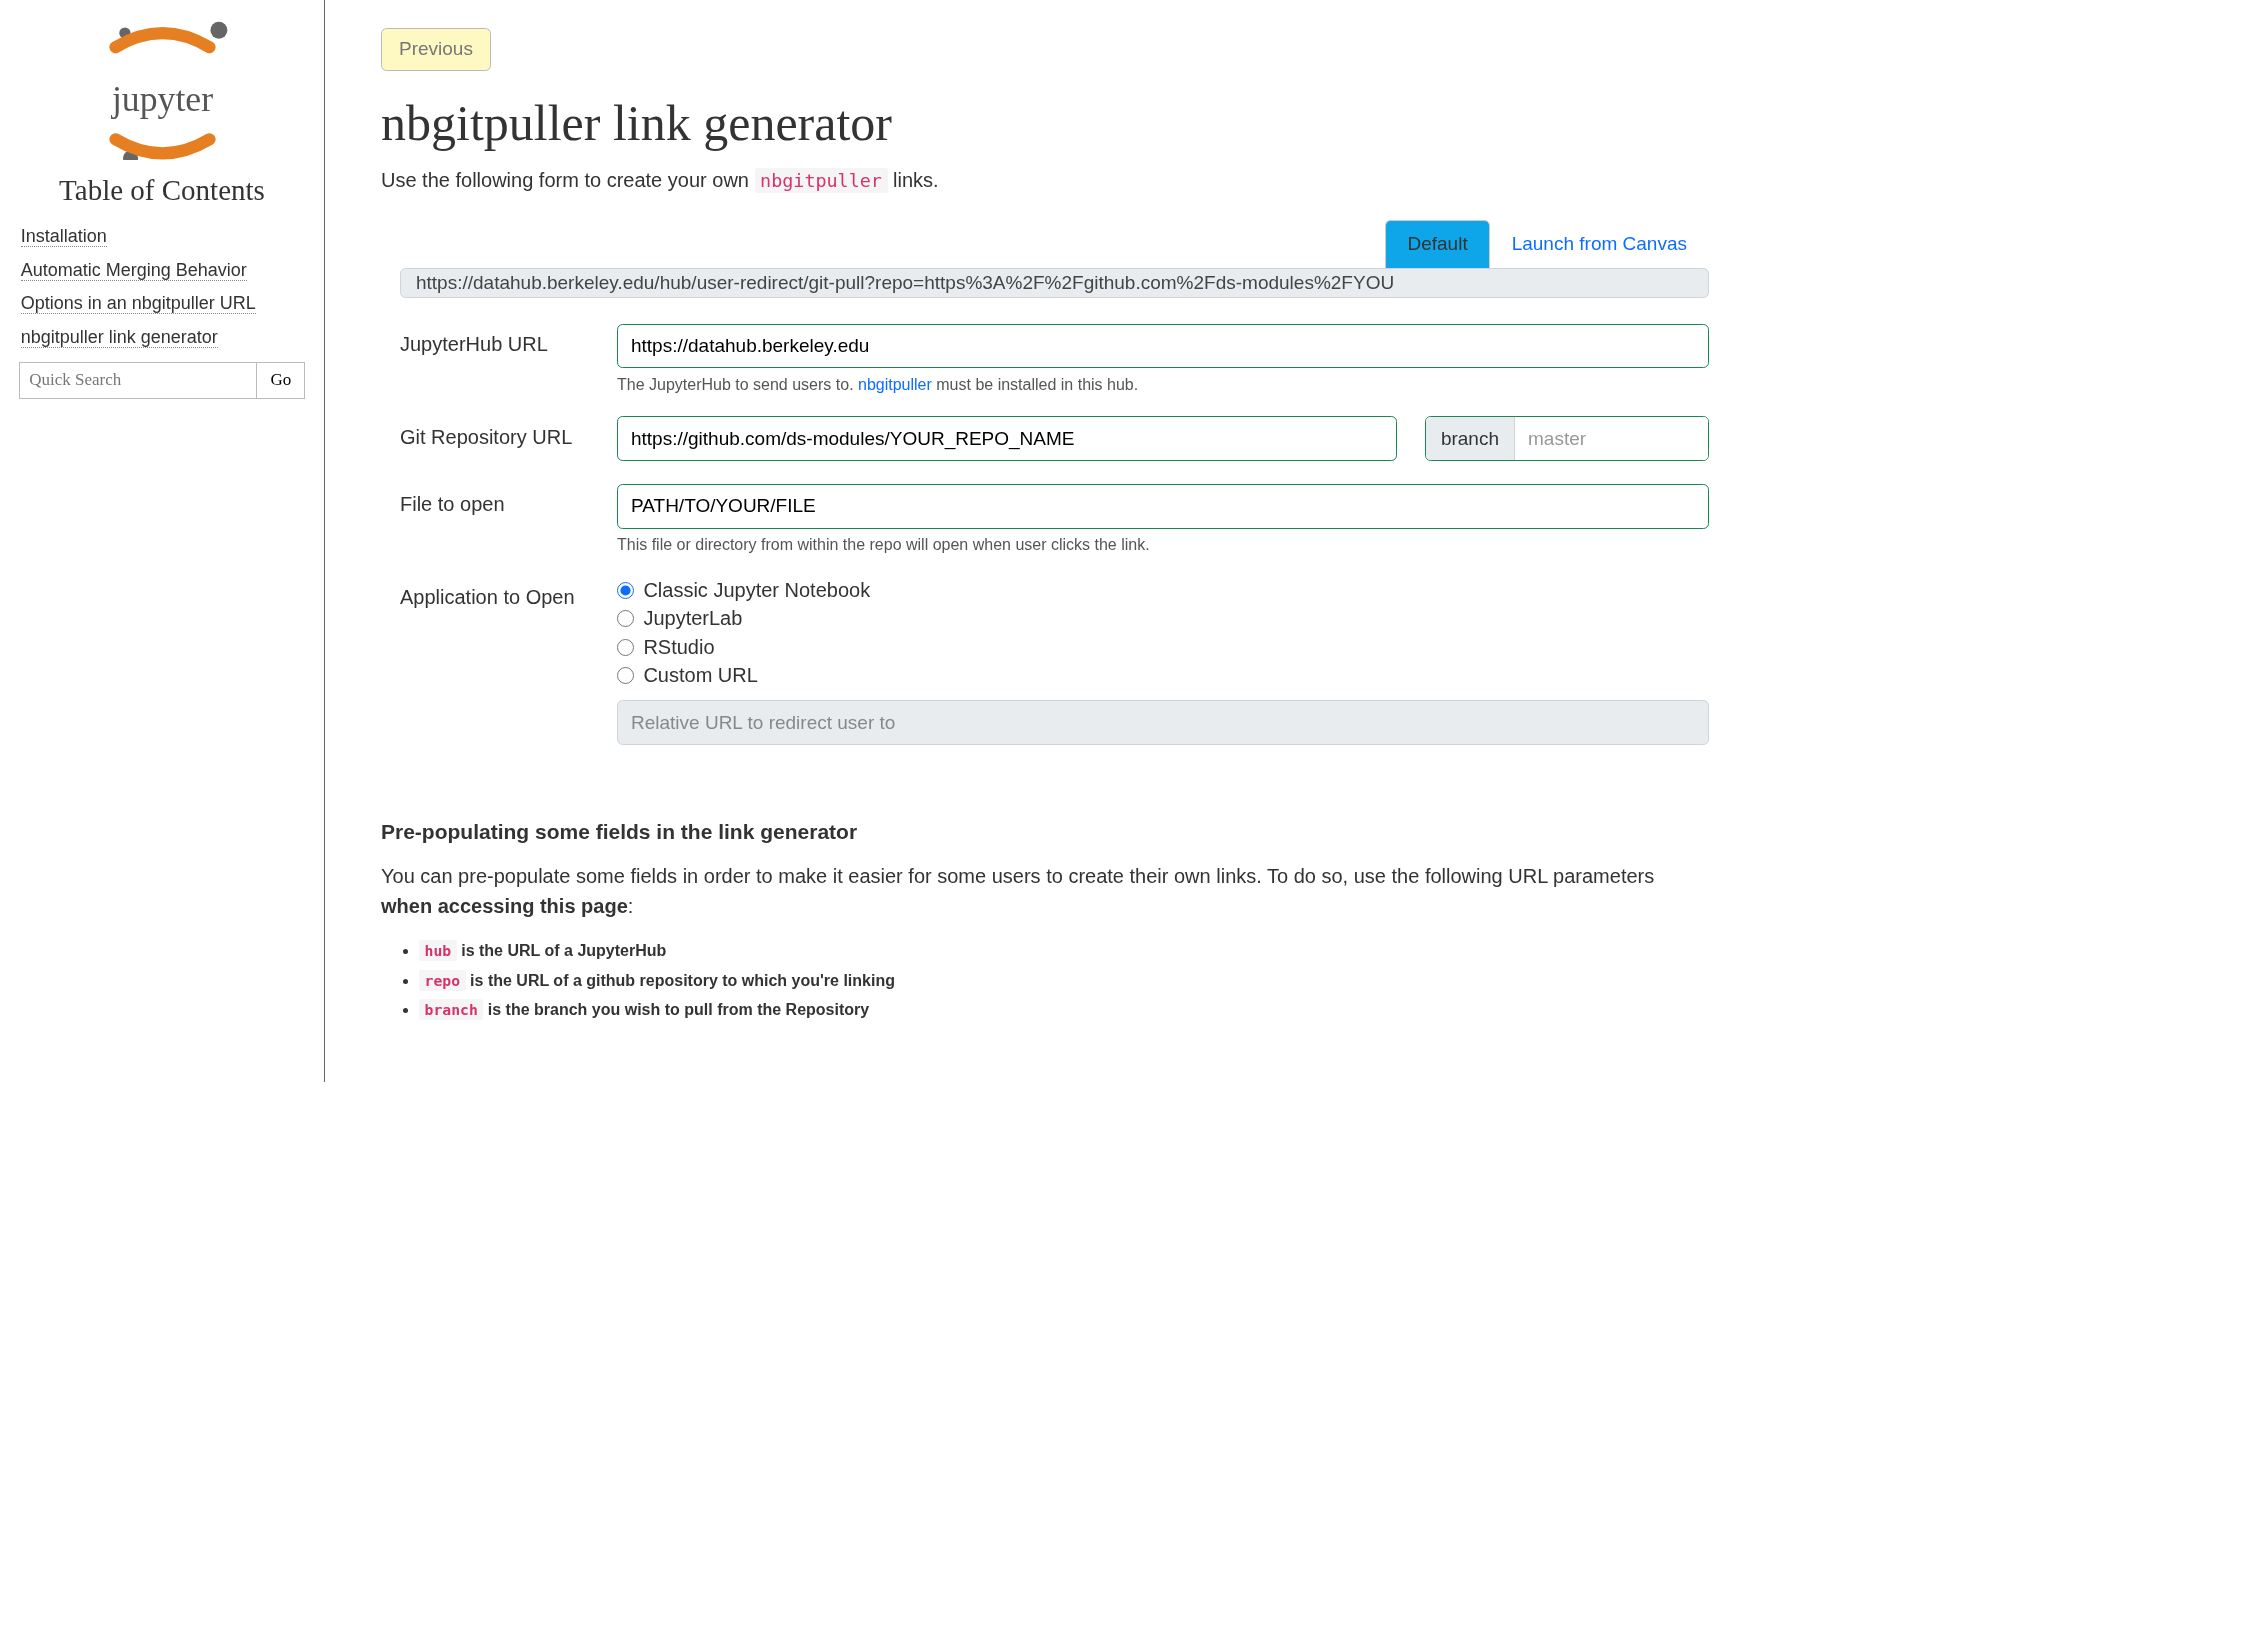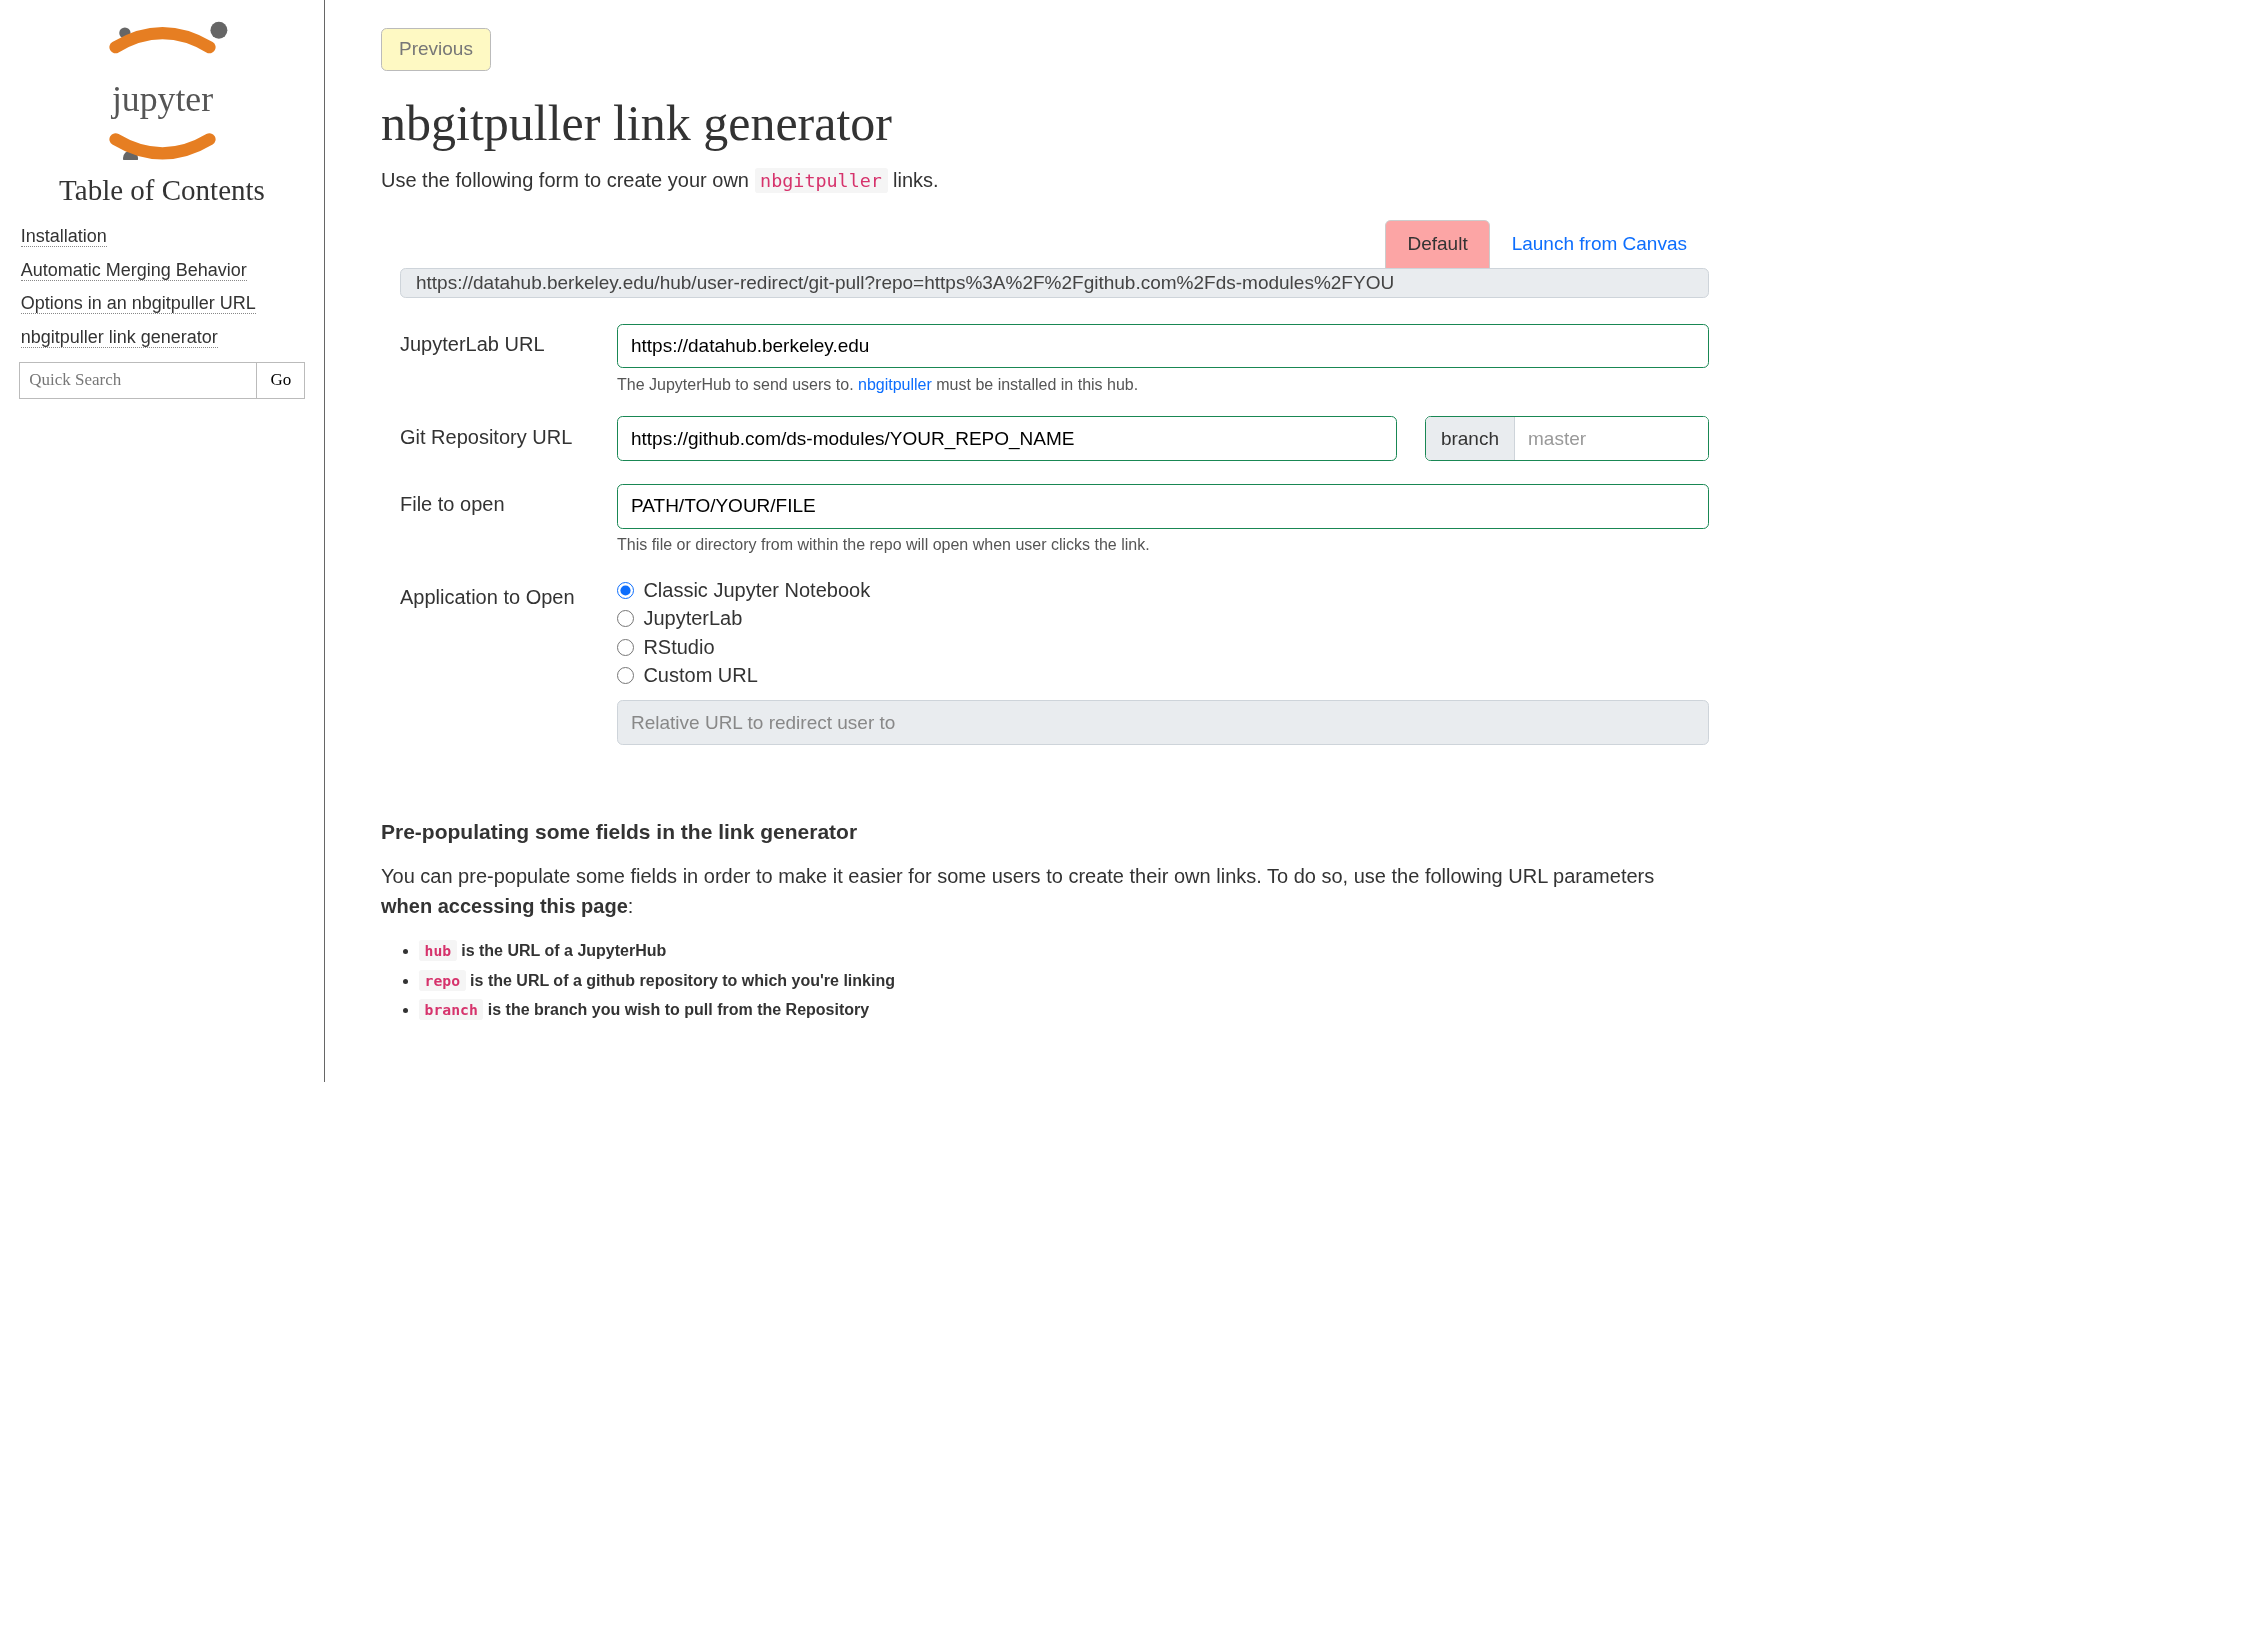--- a/index.html
+++ b/index.html
@@ -89,21 +89,21 @@
     .form-panel { margin-left: 19px; margin-right: 0; }
     .tabs-row { display: flex; justify-content: flex-end; gap: 0; margin-bottom: 0; }
     .tab {
       padding: 11.3px 21px 13px;
       font-size: 19px;
       cursor: pointer;
       border: 0.9px solid transparent;
       border-bottom: none;
       border-radius: 5.6px 5.6px 0 0;
     }
-    .tab.active { border-color: #ccc; background: #fca5a5; color: #333; }
+    .tab.active { border-color: #ccc; background: #0ea5e9; color: #333; }
     .tab.inactive { color: #0d6efd; }
 
     .url-bar {
       background: #e9ecef;
       border: 0.9px solid #ced4da;
       border-radius: 5.6px;
       padding: 3px 15px;
       font-size: 19px;
       color: #444;
       white-space: nowrap;
@@ -205,21 +205,21 @@
 
   <div class="form-panel">
     <div class="tabs-row">
       <div class="tab active">Default</div>
       <div class="tab inactive">Launch from Canvas</div>
     </div>
 
     <div class="url-bar">https://datahub.berkeley.edu/hub/user-redirect/git-pull?repo=https%3A%2F%2Fgithub.com%2Fds-modules%2FYOU</div>
 
     <div class="form-row">
-      <div class="form-label">JupyterLab URL</div>
+      <div class="form-label">JupyterHub URL</div>
       <div class="form-field">
         <input class="text-input" type="text" value="https://datahub.berkeley.edu" style="">
         <div class="help-text">
           <span>The JupyterHub to send users to. </span><a href="#">nbgitpuller</a><span> must be installed in this hub.</span>
         </div>
       </div>
     </div>
 
     <div class="form-row">
       <div class="form-label">Git Repository URL</div>

